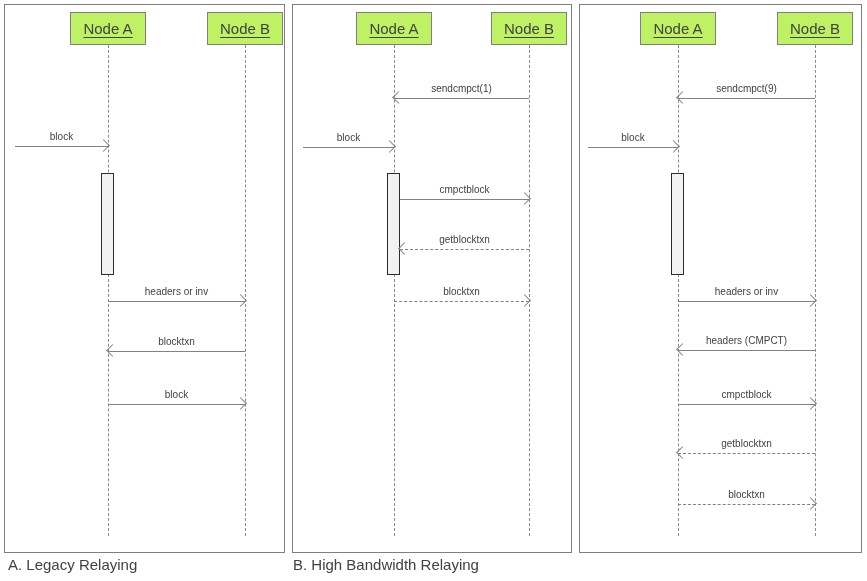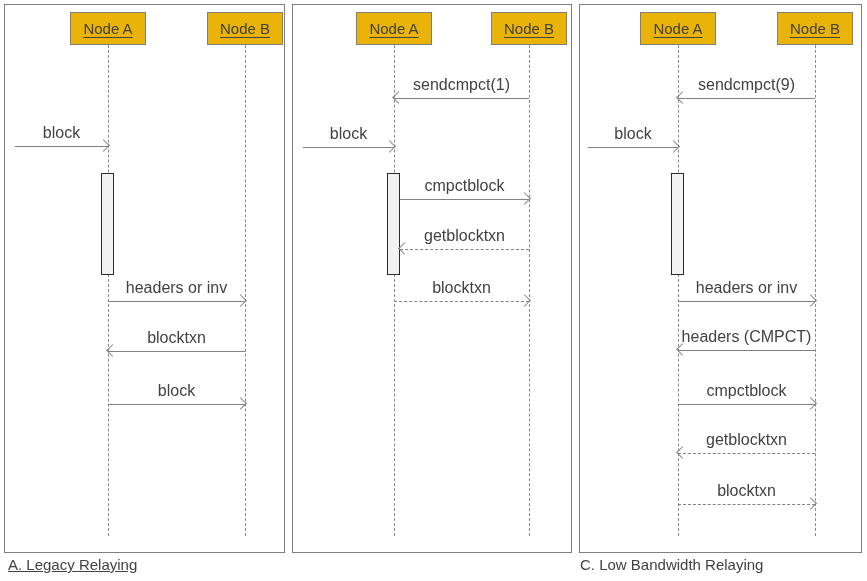--- a/index.html
+++ b/index.html
@@ -1,32 +1,32 @@
 <!DOCTYPE html>
 <html><head>
 <meta charset="utf-8">
 <style>
   html,body{margin:0;padding:0;background:#fff;}
   #stage{position:relative;width:867px;height:581px;background:#ffffff;
          font-family:"Liberation Sans",sans-serif;overflow:hidden;}
   *{box-sizing:border-box;}
   .panel{position:absolute;top:4px;height:549px;border:1px solid #7f7f7f;background:#fff;}
   .nodebox{position:absolute;top:7px;width:76px;height:33px;border:1px solid #7f7f7f;
-           display:flex;align-items:center;justify-content:center;background:#eab308;z-index:2;}
+           display:flex;align-items:center;justify-content:center;background:#bef264;z-index:2;}
   .nodelabel{font-size:15px;color:#424242;text-decoration:underline;text-underline-offset:3px;white-space:nowrap;}
   .lifeline{position:absolute;top:40px;bottom:16px;width:0;border-left:1px dashed #8a8a8a;}
   .activation{position:absolute;width:13px;height:102px;top:168px;background:#f2f2f2;border:1px solid #2b2b2b;z-index:3;}
   .msg{position:absolute;height:0;z-index:4;}
   .line{position:absolute;left:0;right:0;top:0;height:0;border-top:1px solid #828282;}
   .line.dashed{border-top-style:dashed;}
   .head{position:absolute;width:9px;height:9px;top:-5px;}
   .head.right{right:0px;border-top:1px solid #828282;border-right:1px solid #828282;transform:rotate(45deg);}
   .head.left{left:0px;border-top:1px solid #828282;border-left:1px solid #828282;transform:rotate(-45deg);}
   .msg-label{position:absolute;left:0;right:0;bottom:4px;text-align:center;white-space:nowrap;
-             font-size:16px;color:#424242;}
+             font-size:10px;color:#424242;}
   .caption{position:absolute;top:556px;font-size:15px;color:#424242;white-space:nowrap;}
 </style>
 </head>
 <body>
 
 <div id="stage">
 
   <div class="panel" style="left:4px;width:281px;">
     <div class="lifeline" style="left:103px;"></div>
     <div class="lifeline" style="left:240px;"></div>
@@ -52,21 +52,21 @@
       <div class="msg-label">blocktxn</div>
       <div class="line"></div>
       <div class="head left"></div>
     </div>
     <div class="msg" style="top:399px;left:103px;width:137px;">
       <div class="msg-label">block</div>
       <div class="line"></div>
       <div class="head right"></div>
     </div>
   </div>
-  <div class="caption" style="left:8px;text-decoration:underline;">A. Legacy Relaying</div>
+  <div class="caption" style="left:8px;">A. Legacy Relaying</div>
 
   <div class="panel" style="left:292px;width:280px;">
     <div class="lifeline" style="left:101px;"></div>
     <div class="lifeline" style="left:236px;"></div>
     <div class="nodebox" style="left:63px;">
       <span class="nodelabel">Node A</span>
     </div>
     <div class="nodebox" style="left:198px;">
       <span class="nodelabel">Node B</span>
     </div>
@@ -91,20 +91,21 @@
       <div class="msg-label">getblocktxn</div>
       <div class="line dashed"></div>
       <div class="head left"></div>
     </div>
     <div class="msg" style="top:296px;left:101px;width:135px;">
       <div class="msg-label">blocktxn</div>
       <div class="line dashed"></div>
       <div class="head right"></div>
     </div>
   </div>
+  <div class="caption" style="left:293px;">B. High Bandwidth Relaying</div>
 
   <div class="panel" style="left:579px;width:283px;">
     <div class="lifeline" style="left:98px;"></div>
     <div class="lifeline" style="left:235px;"></div>
     <div class="nodebox" style="left:60px;">
       <span class="nodelabel">Node A</span>
     </div>
     <div class="nodebox" style="left:197px;">
       <span class="nodelabel">Node B</span>
     </div>
@@ -139,15 +140,14 @@
       <div class="msg-label">getblocktxn</div>
       <div class="line dashed"></div>
       <div class="head left"></div>
     </div>
     <div class="msg" style="top:499px;left:98px;width:137px;">
       <div class="msg-label">blocktxn</div>
       <div class="line dashed"></div>
       <div class="head right"></div>
     </div>
   </div>
-  <div class="caption" style="left:580px;">C. Low Bandwidth Relaying</div>
 
 </div>
 
 </body></html>

